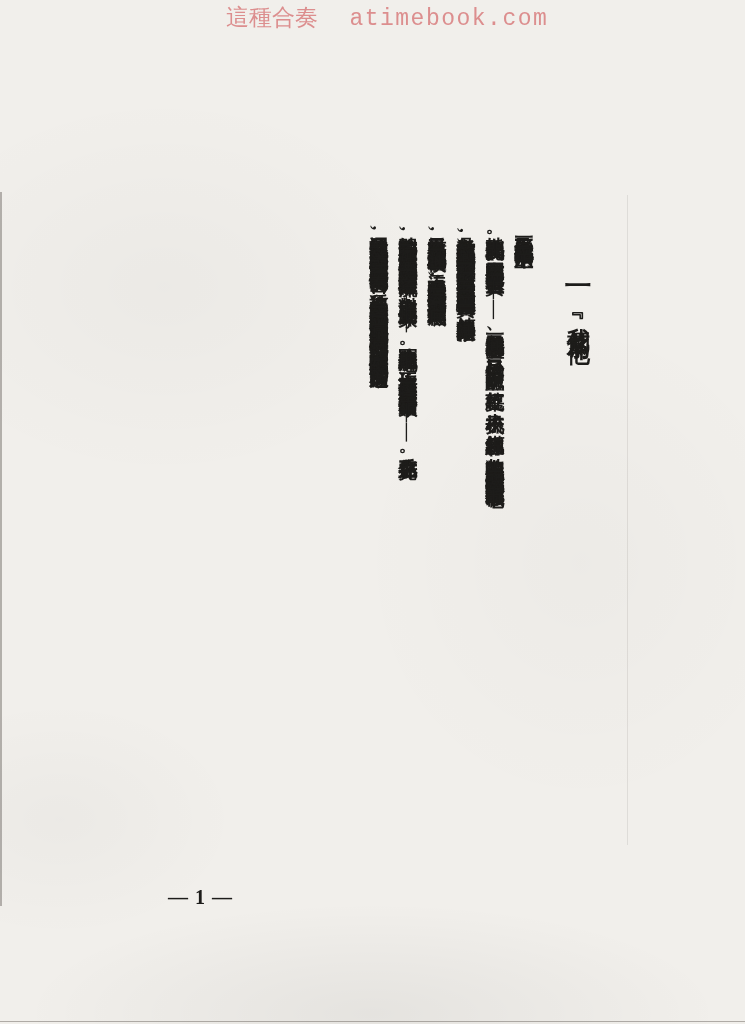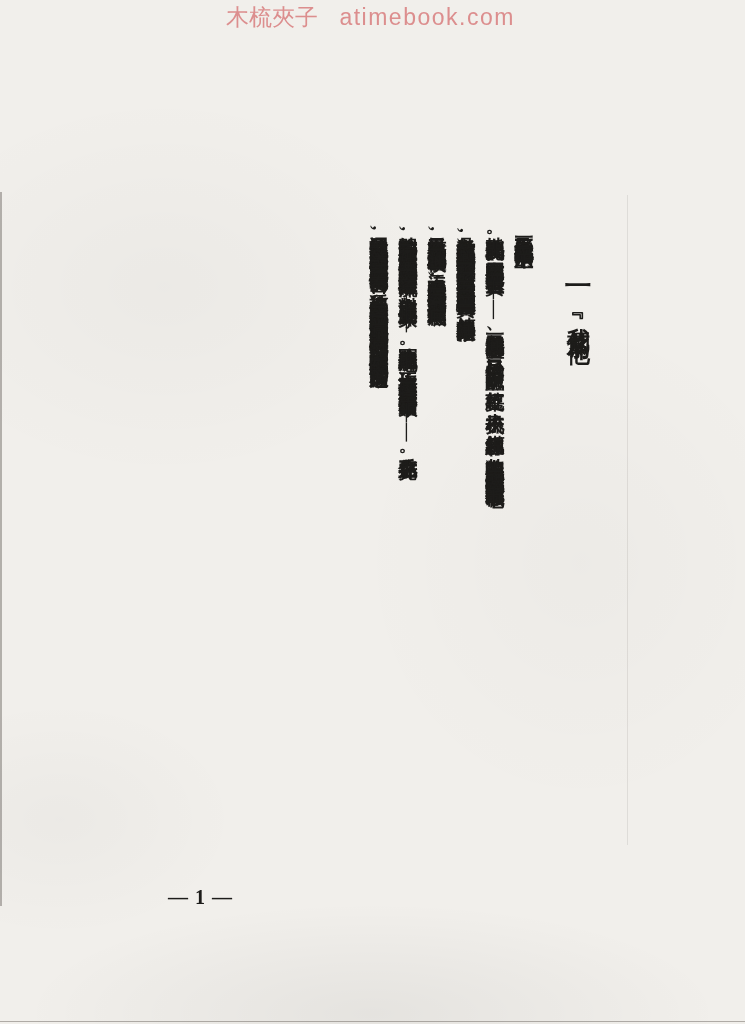--- a/index.html
+++ b/index.html
@@ -30,23 +30,23 @@
     position: absolute;
     top: 3px;
     left: 226px;
     white-space: nowrap;
     font-size: 23px;
     line-height: 28px;
     color: var(--watermark, #dc8e8e);
     font-family: "Liberation Sans", sans-serif;
   }
   .wm-site {
-    font-family: Liberation Sans, sans-serif;
+    font-family: Liberation Mono, monospace;
     letter-spacing: 1.5px;
-    margin-left: 15px;
+    margin-left: 25px;
   }
 
   
   .vtext {
     position: absolute;
     top: 184px;
     right: 122px;
     height: 742px;
     writing-mode: vertical-rl;
     -webkit-writing-mode: vertical-rl;
@@ -118,21 +118,21 @@
     height: 650px;
     background: rgba(150, 145, 140, 0.2);
   }
 </style>
 </head>
 <body>
 
 <div class="page">
 
   <div class="watermark">
-    <span>木梳夾子</span>
+    <span>這種合奏</span>
     <span class="wm-site">atimebook.com</span>
   </div>
 
   <div class="vtext">
     <h1 class="chapter">
       <span class="chap-num">一</span>
       <span class="chap-gap"></span>
       <span class="chap-title">『我們爲了他』</span>
     </h1>
 

